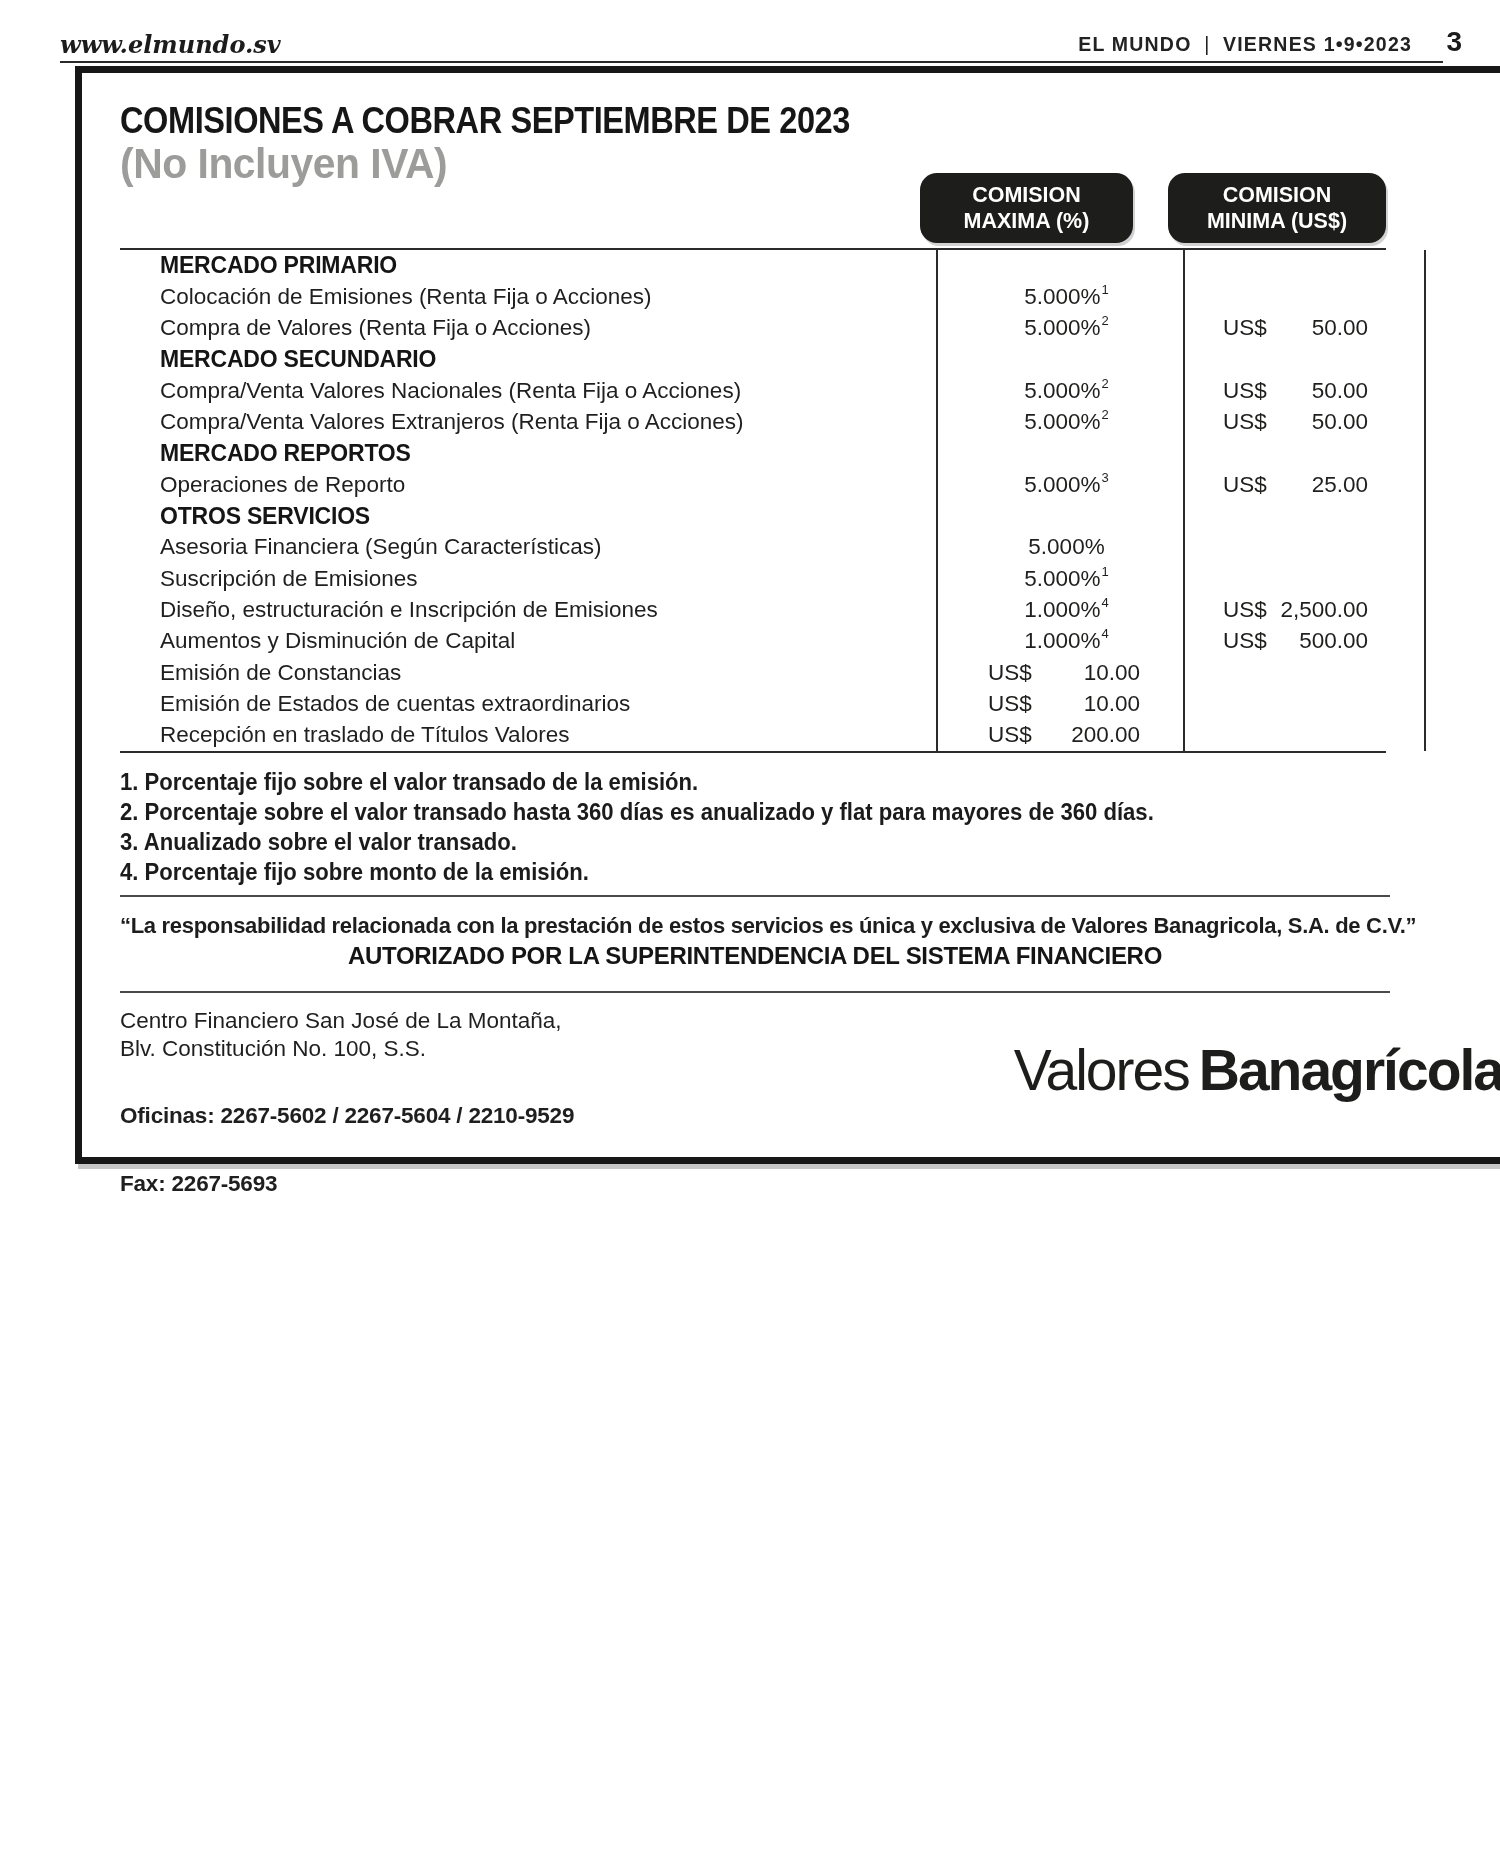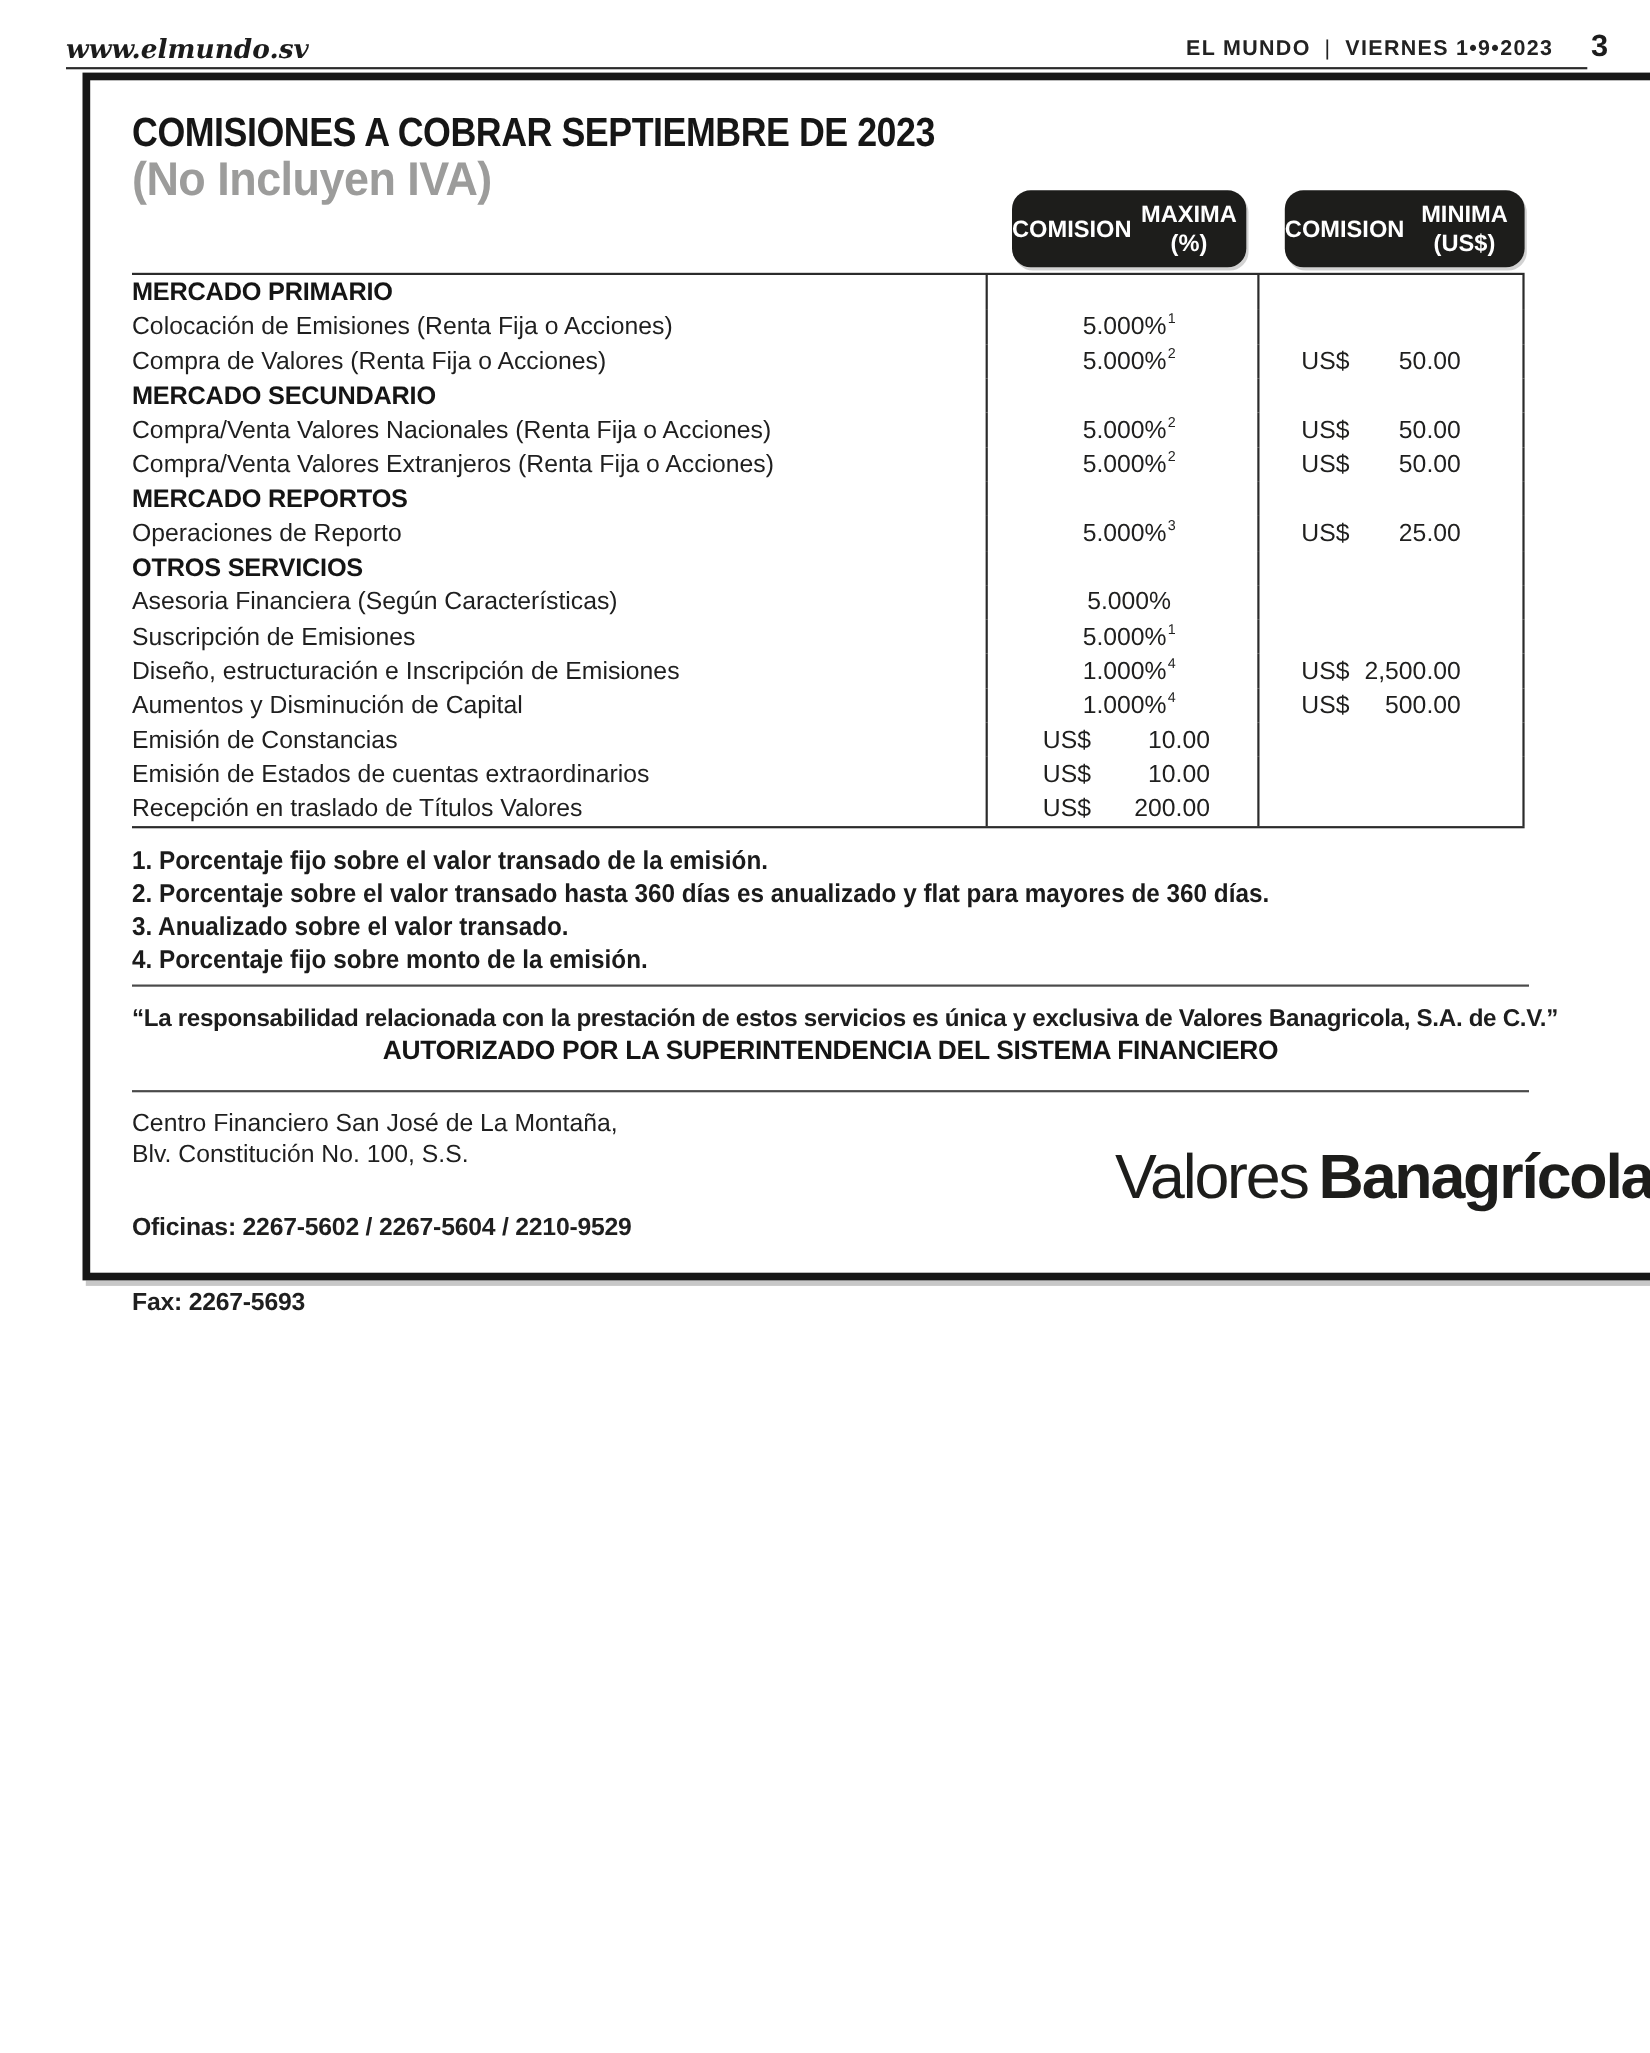--- a/index.html
+++ b/index.html
@@ -61,35 +61,35 @@
     font-weight:bold;font-size:43px;line-height:48px;
     letter-spacing:-0.5px;color:var(--subtitle_gray);
     transform:scaleX(0.95);transform-origin:left center;
     white-space:nowrap;
   }
   .pill{
     position:absolute;top:100px;height:70px;
     background:var(--pill_bg);
     border-radius:17px;
     color:#ffffff;font-weight:bold;font-size:21.5px;line-height:26px;
-    display:flex;flex-direction:row;align-items:center;justify-content:center;
+    display:flex;flex-direction:column;align-items:center;justify-content:center;
     text-align:center;
     box-shadow:2px 3px 0 #d2d2d2;
   }
   .pill-max{left:838px;width:213px;}
   .pill-min{left:1086px;width:218px;}
   
   .t-wrap{
     position:absolute;left:38px;top:175px;
     width:1266px;height:505px;
     border-top:2px solid #2b2b2b;
     border-bottom:2px solid #2b2b2b;
     display:flex;flex-direction:column;
   }
-  .t-row{flex:1;display:grid;grid-template-columns:776px 247px 243px;}
+  .t-row{flex:1;display:grid;grid-template-columns:776px 247px 243px;margin-left:40px;}
   .t-row .c1{display:flex;align-items:center;font-size:22.5px;color:#1f1f1f;white-space:nowrap;}
   .t-row .c1.sec{font-weight:bold;font-size:23px;color:#151515;letter-spacing:-0.2px;}
   .t-row .c2{border-left:2px solid #2b2b2b;display:flex;align-items:center;font-size:22.5px;padding-left:12px;}
   .t-row .c3{border-left:2px solid #2b2b2b;border-right:2px solid #2b2b2b;display:flex;align-items:center;font-size:22.5px;}
   .t-row .c2.pct{justify-content:center;}
   .t-row .c2.cur{justify-content:space-between;padding:0 43px 0 50px;}
   .t-row .c3.cur{justify-content:space-between;padding:0 56px 0 38px;}
   .t-row sup{font-size:13px;line-height:0;position:relative;top:-7px;margin-left:1px;}
   
   .fnotes{

